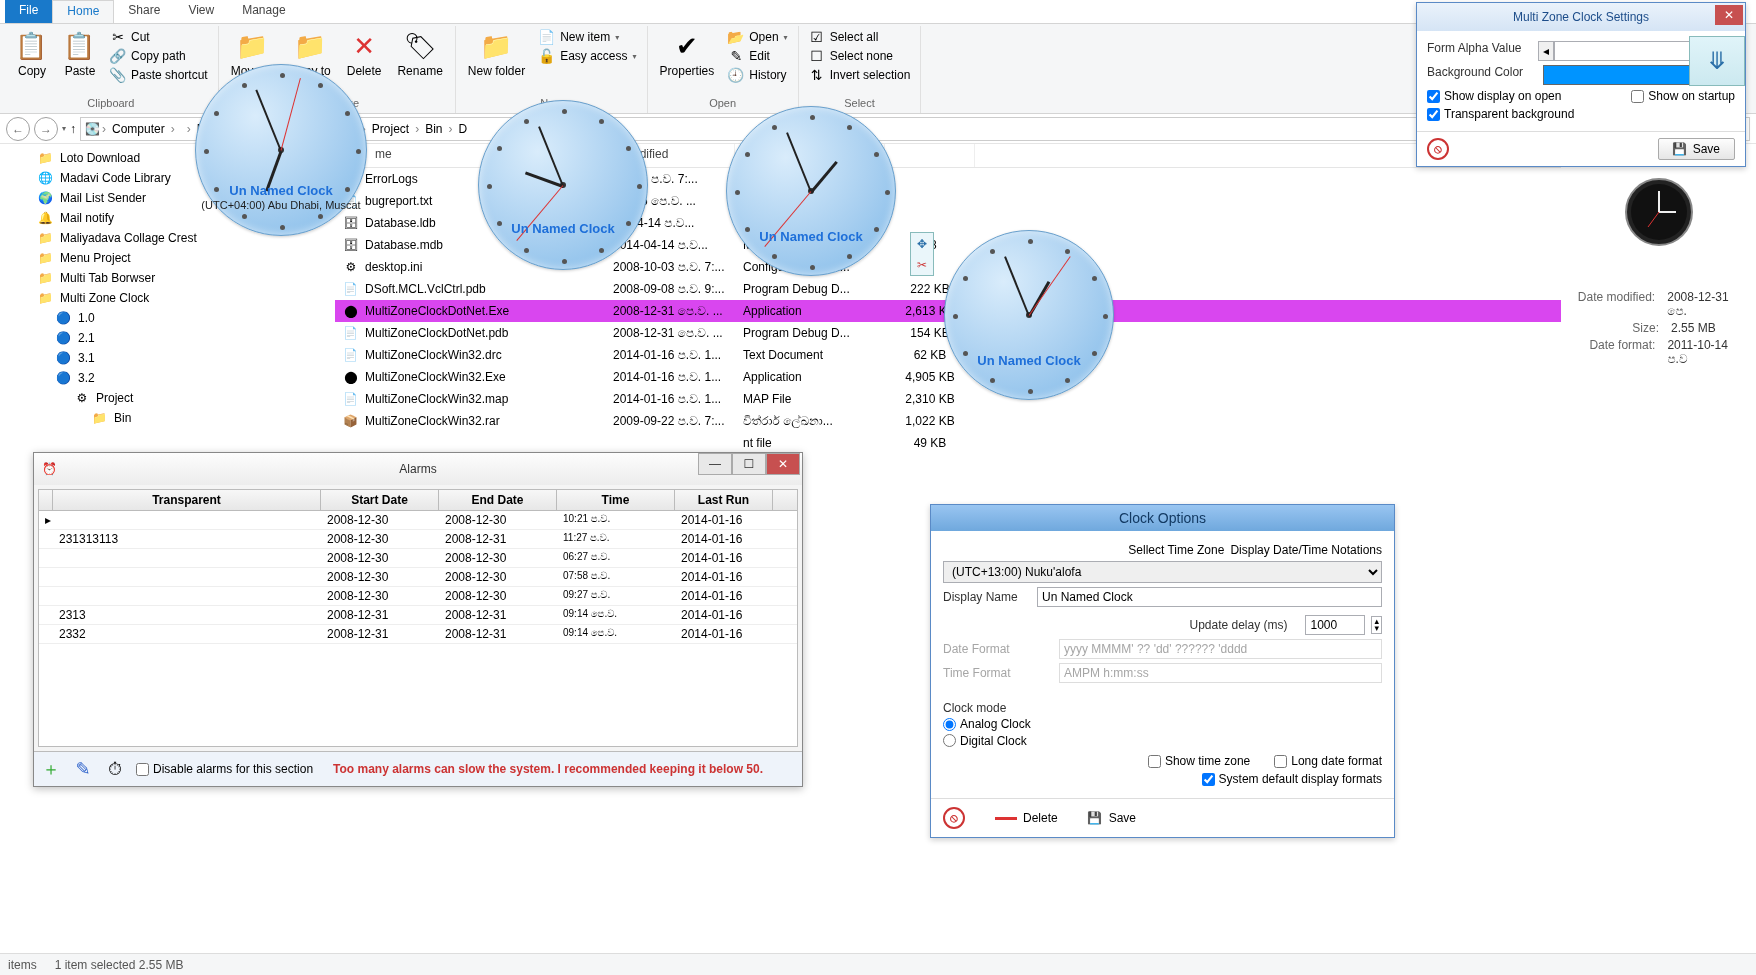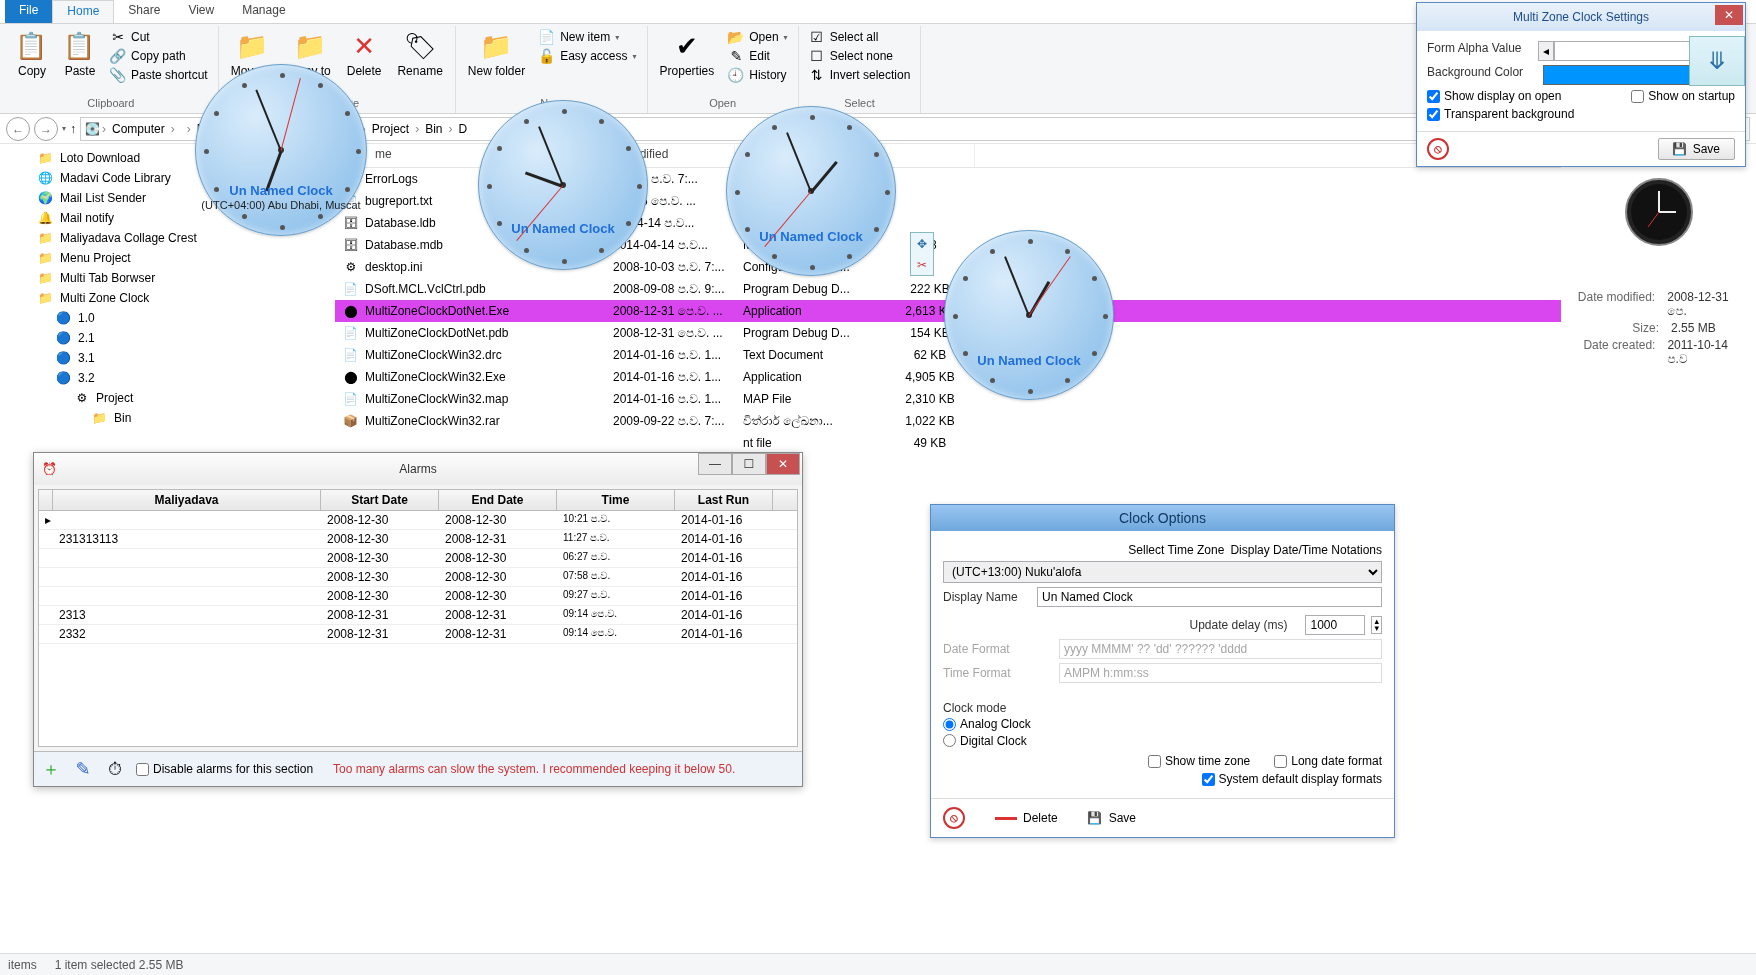--- a/index.html
+++ b/index.html
@@ -97,21 +97,21 @@
 .grid-head .gh { border-right: 1px solid #bbb; padding: 3px 6px; font-weight: bold; text-align: center; }
 .gh-desc { width: 268px; }
 .gh-sd { width: 118px; }
 .gh-ed { width: 118px; }
 .gh-time { width: 118px; }
 .gh-lr { width: 98px; }
 .grid-body { flex: 1; overflow: auto; }
 .grow { display: flex; border-bottom: 1px solid #eee; }
 .grow .gc { padding: 2px 6px; }
 .alarms-footer { border-top: 1px solid #bbb; padding: 6px; background: #eef3fa; display: flex; align-items: center; gap: 10px; }
-.alarms-footer .warn { color: #c33; margin-left: 10px; }
+.alarms-footer .warn { color: #c33; margin-left: 10px; font-weight: bold; }
 .tool-icon { width: 22px; height: 22px; display: flex; align-items: center; justify-content: center; font-size: 18px; }
 
 
 .options-win { position: absolute; left: 930px; top: 504px; width: 465px; background: #fff; border: 1px solid #5a8ac6; box-shadow: 0 2px 6px rgba(0,0,0,.2); }
 .opt-title { background: linear-gradient(#99c5f1,#6fa8dd); color: #133a63; text-align: center; padding: 5px 0; font-size: 14px; }
 .opt-body { padding: 8px 12px; }
 .opt-row { display: flex; align-items: center; gap: 6px; margin: 4px 0; justify-content: flex-end; }
 .opt-row > label { width: 110px; color: #333; }
 .opt-row input[type=text], .opt-row select { flex: 1; border: 1px solid #abadb3; padding: 2px 4px; }
 .opt-row input.dis { color: #a6a6a6; border-color: #ddd; }
@@ -440,21 +440,21 @@
     </div>
     <div class="details-row">
         <span class="details-label">Date modified:</span>
         <span class="details-val">2008-12-31 පෙ.</span>
       </div>
     <div class="details-row">
         <span class="details-label">Size:</span>
         <span class="details-val">2.55 MB</span>
       </div>
     <div class="details-row">
-        <span class="details-label">Date created:</span>
+        <span class="details-label">Date format:</span>
         <span class="details-val">2011-10-14 ප.ව</span>
       </div>
   </div>
 </div>
 
 <div class="status-bar">
   <span>items</span>
   <span>1 item selected  2.55 MB</span>
 </div>
 
@@ -596,21 +596,21 @@
     <span>Alarms</span>
     <div class="win-btns">
       <div class="win-btn">—</div>
       <div class="win-btn">☐</div>
       <div class="win-btn close">✕</div>
     </div>
   </div>
   <div class="alarms-grid">
     <div class="grid-head">
       <div class="gh" style="width:14px"></div>
-      <div class="gh gh-desc">Maliyadava</div>
+      <div class="gh gh-desc">Transparent</div>
       <div class="gh gh-sd">Start Date</div>
       <div class="gh gh-ed">End Date</div>
       <div class="gh gh-time">Time</div>
       <div class="gh gh-lr">Last Run</div>
     </div>
     <div class="grid-body" id="alarm-rows">
         <div class="grow">
           <div class="gc" style="width:14px">▸</div>
           <div class="gc gh-desc"></div>
           <div class="gc gh-sd">2008-12-30</div>

